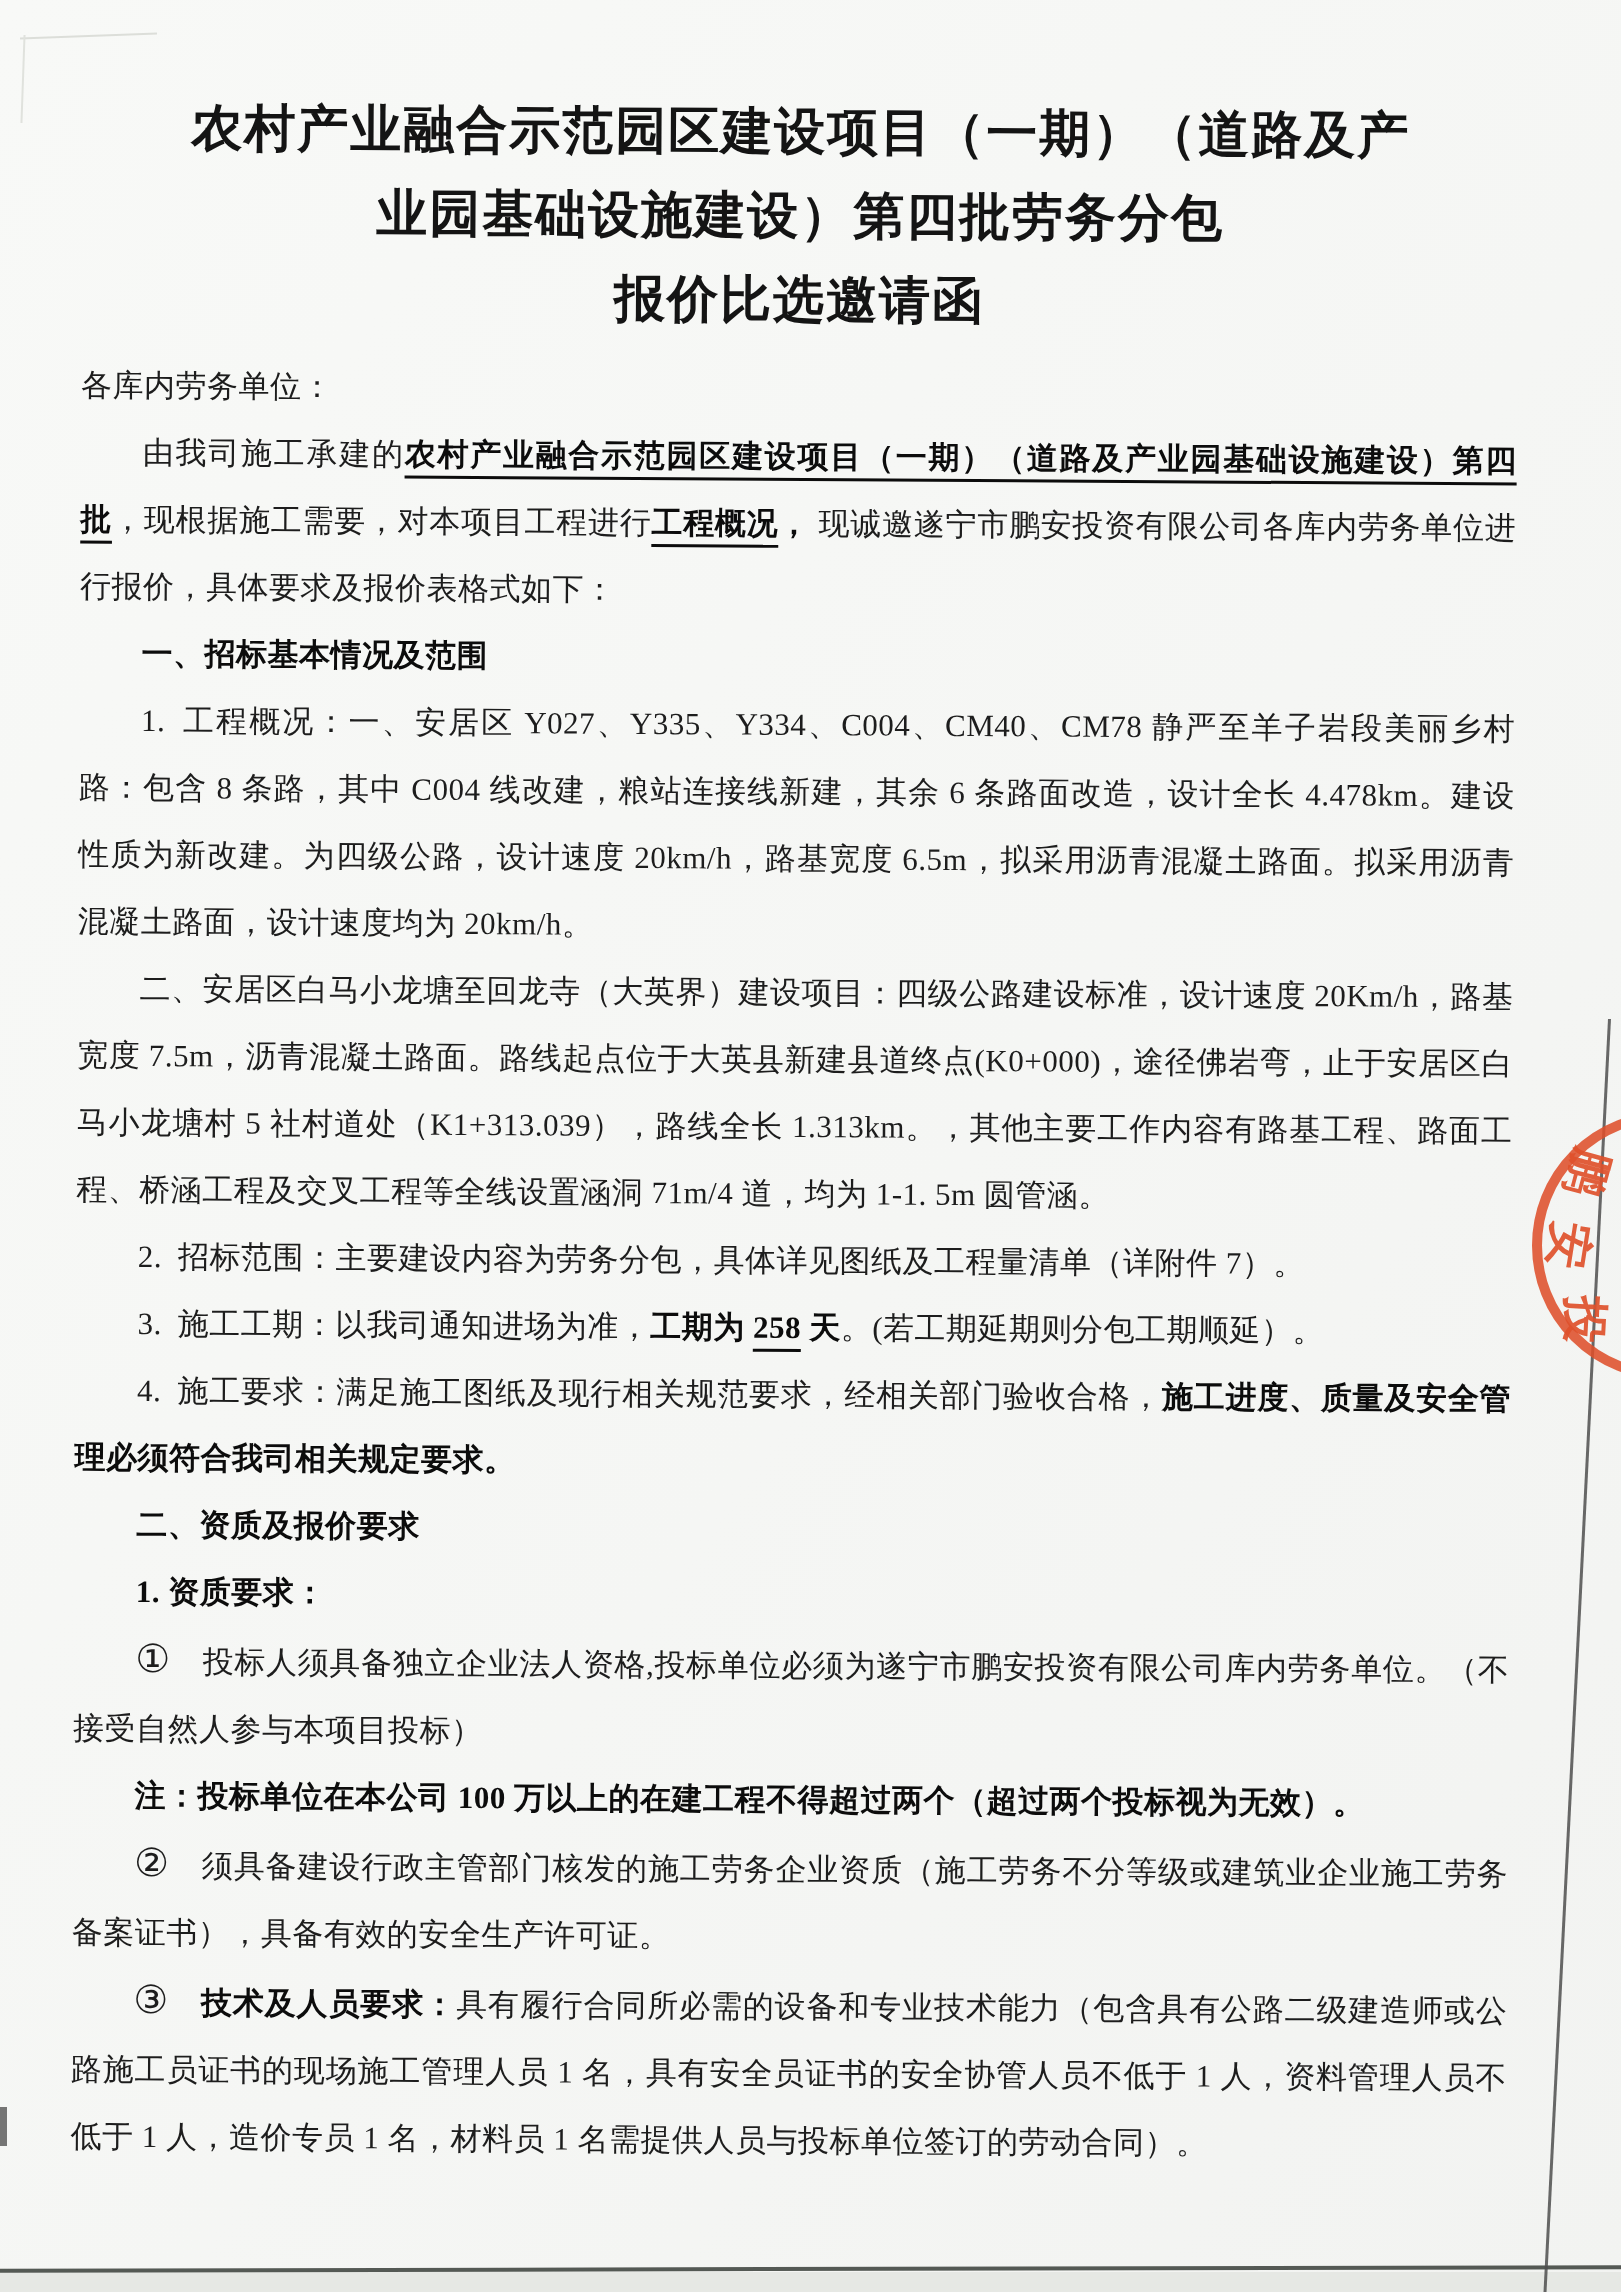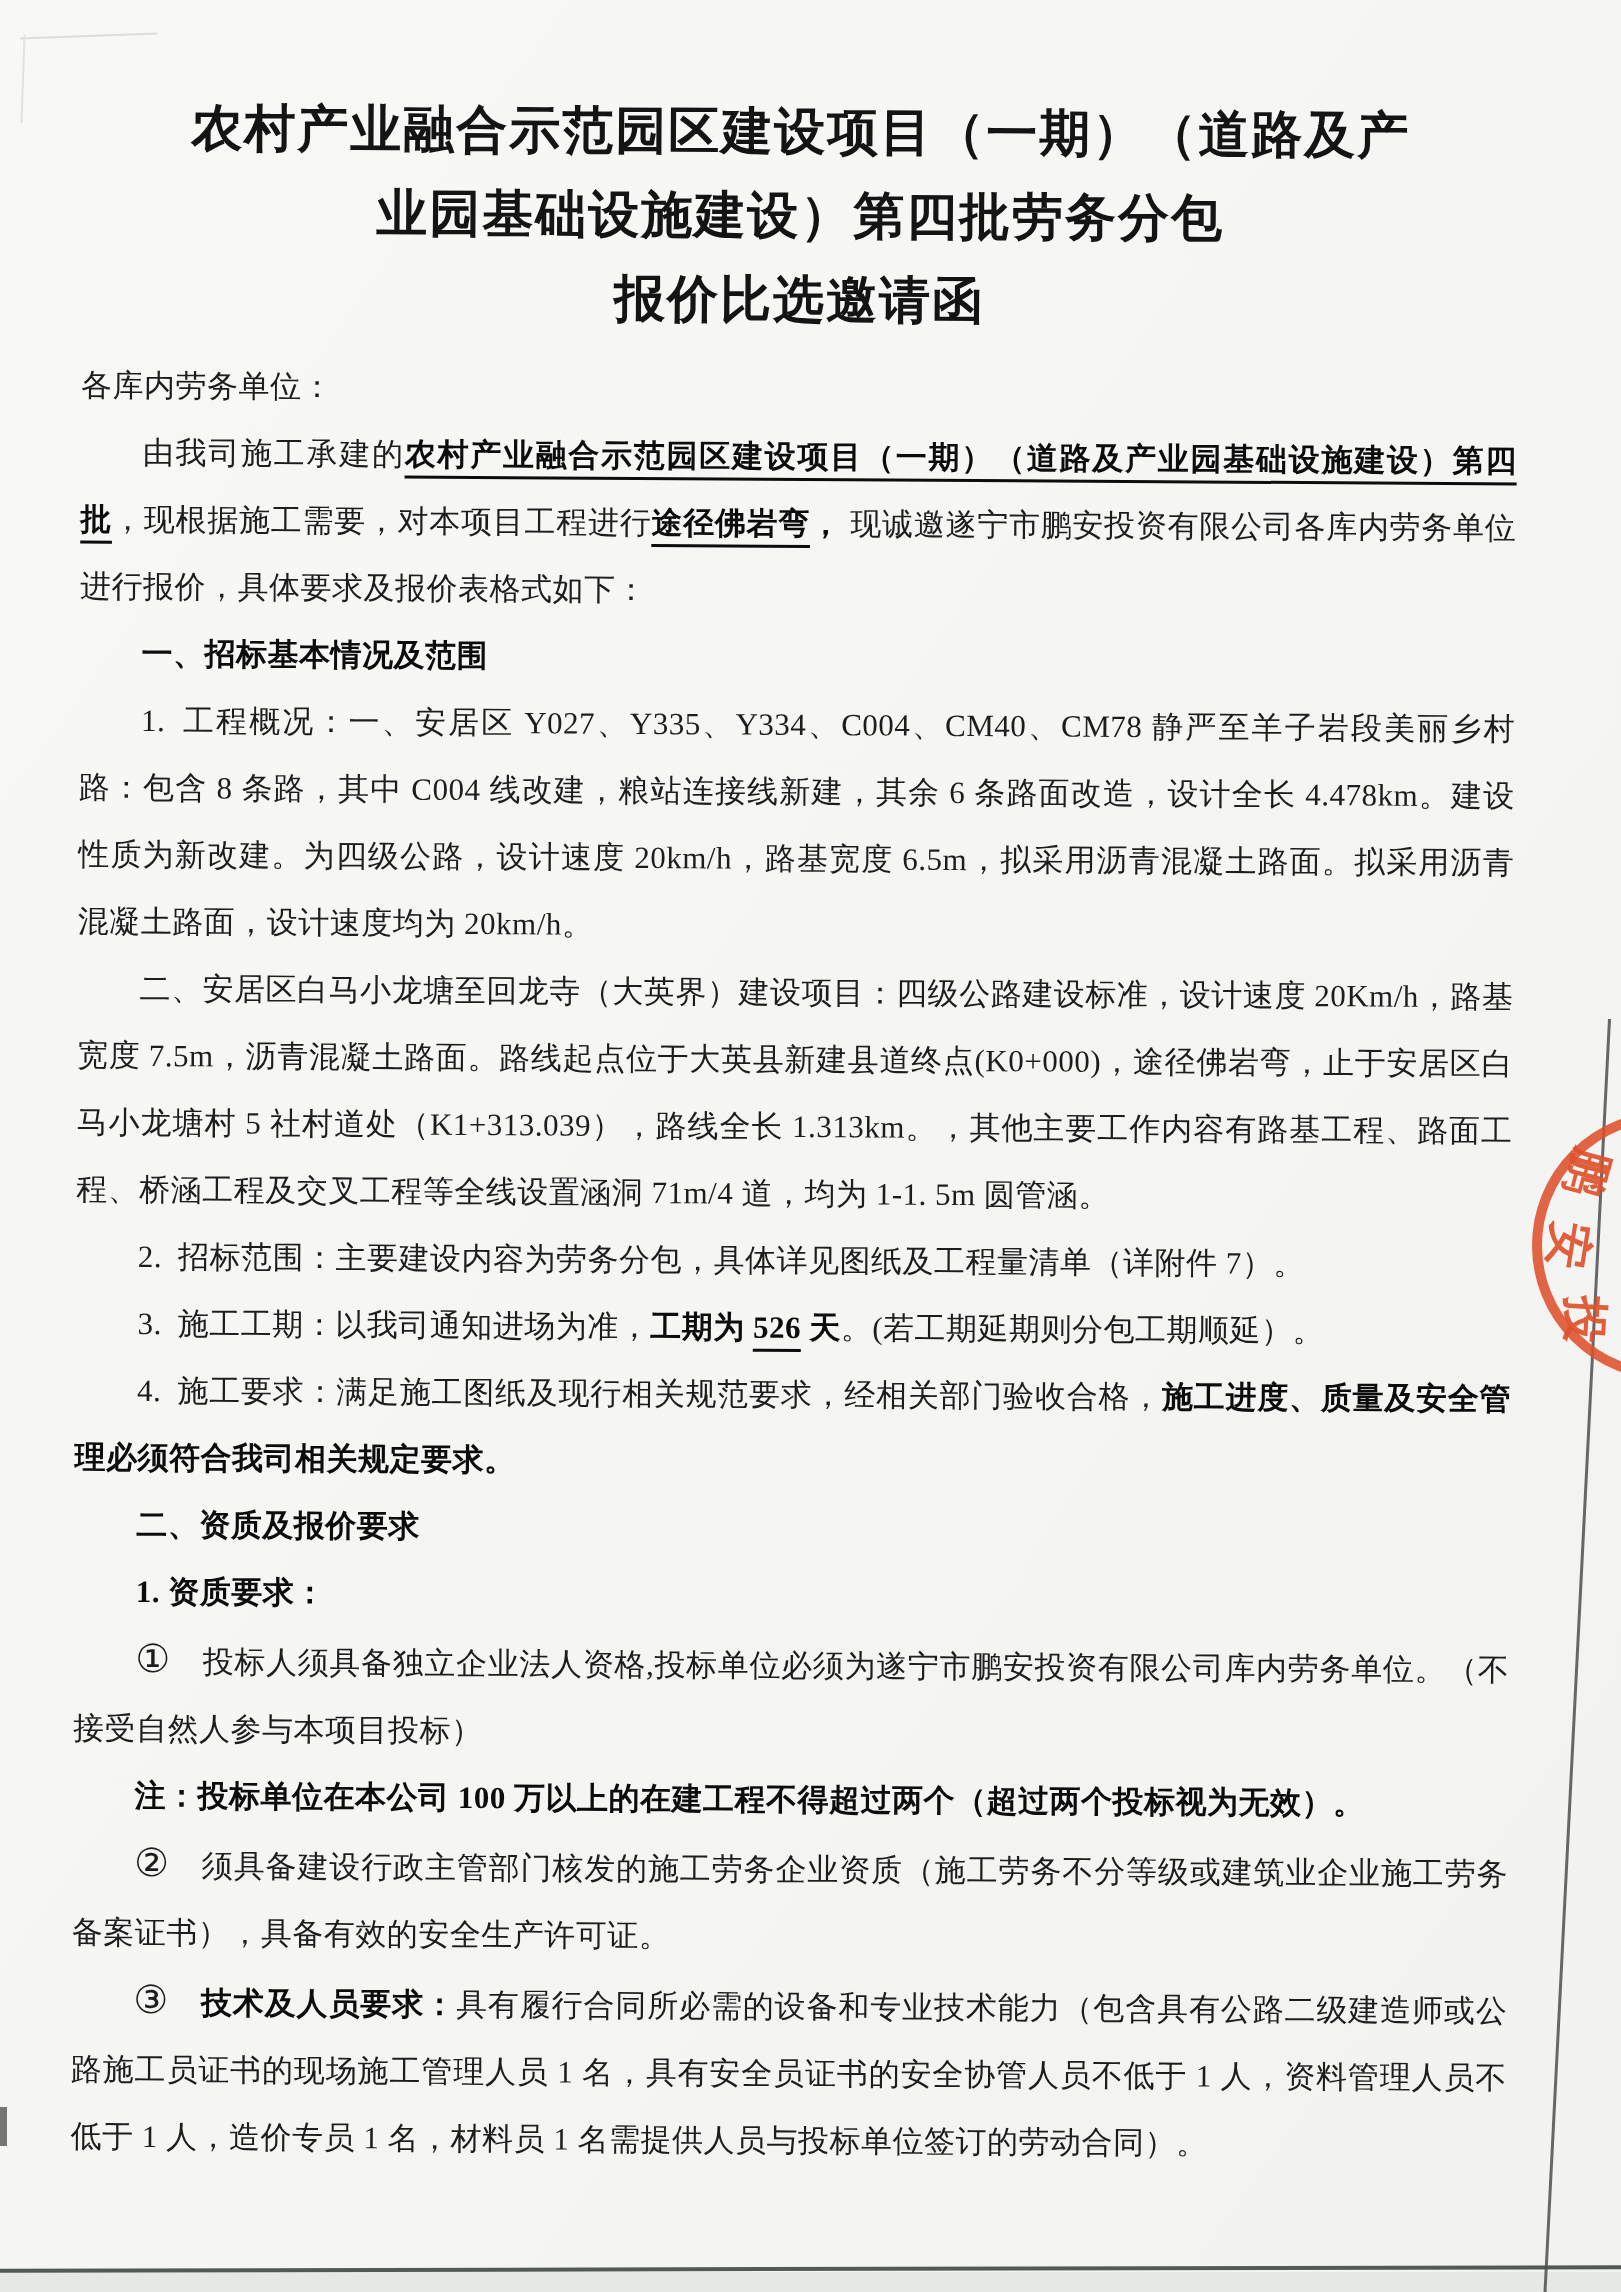--- a/index.html
+++ b/index.html
@@ -82,31 +82,31 @@
     <div class="title">
       <div>农村产业融合示范园区建设项目（一期）（道路及产</div>
       <div>业园基础设施建设）第四批劳务分包</div>
       <div>报价比选邀请函</div>
     </div>
 
     <div class="body-text">
 
       <p class="salutation">各库内劳务单位：</p>
 
-      <p class="indent"><span>由我司施工承建的</span><span class="b u">农村产业融合示范园区建设项目（一期）（道路及产业园基础设施建设）第四批</span><span>，现根据施工需要，对本项目工程进行</span><span class="b u">途径佛岩弯</span><span class="b">，</span><span> 现诚邀遂宁市鹏安投资有限公司各库内劳务单位进行报价，具体要求及报价表格式如下：</span></p>
+      <p class="indent"><span>由我司施工承建的</span><span class="b u">农村产业融合示范园区建设项目（一期）（道路及产业园基础设施建设）第四批</span><span>，现根据施工需要，对本项目工程进行</span><span class="b u">工程概况</span><span class="b">，</span><span> 现诚邀遂宁市鹏安投资有限公司各库内劳务单位进行报价，具体要求及报价表格式如下：</span></p>
 
       <p class="indent heading">一、招标基本情况及范围</p>
 
       <p class="indent">1. 工程概况：一、安居区 Y027、Y335、Y334、C004、CM40、CM78 静严至羊子岩段美丽乡村路：包含 8 条路，其中 C004 线改建，粮站连接线新建，其余 6 条路面改造，设计全长 4.478km。建设性质为新改建。为四级公路，设计速度 20km/h，路基宽度 6.5m，拟采用沥青混凝土路面。拟采用沥青混凝土路面，设计速度均为 20km/h。</p>
 
       <p class="indent">二、安居区白马小龙塘至回龙寺（大英界）建设项目：四级公路建设标准，设计速度 20Km/h，路基宽度 7.5m，沥青混凝土路面。路线起点位于大英县新建县道终点(K0+000)，途径佛岩弯，止于安居区白马小龙塘村 5 社村道处（K1+313.039），路线全长 1.313km。，其他主要工作内容有路基工程、路面工程、桥涵工程及交叉工程等全线设置涵洞 71m/4 道，均为 1-1. 5m 圆管涵。</p>
 
       <p class="indent">2. 招标范围：主要建设内容为劳务分包，具体详见图纸及工程量清单（详附件 7）。</p>
 
-      <p class="indent"><span>3. 施工工期：以我司通知进场为准，</span><span class="b">工期为 </span><span class="b u">526</span><span class="b"> 天</span><span>。(若工期延期则分包工期顺延）。</span></p>
+      <p class="indent"><span>3. 施工工期：以我司通知进场为准，</span><span class="b">工期为 </span><span class="b u">258</span><span class="b"> 天</span><span>。(若工期延期则分包工期顺延）。</span></p>
 
       <p class="indent"><span>4. 施工要求：满足施工图纸及现行相关规范要求，经相关部门验收合格，</span><span class="b">施工进度、质量及安全管理必须符合我司相关规定要求。</span></p>
 
       <p class="indent heading">二、资质及报价要求</p>
 
       <p class="indent b">1. 资质要求：</p>
 
       <p class="indent"><span class="circ">①</span><span>　</span><span>投标人须具备独立企业法人资格,投标单位必须为遂宁市鹏安投资有限公司库内劳务单位。（不接受自然人参与本项目投标）</span></p>
 
       <p class="indent b gap-sm"><span>注：</span><span>投标单位在本公司 100 万以上的在建工程不得超过两个（超过两个投标视为无效）。</span></p>

